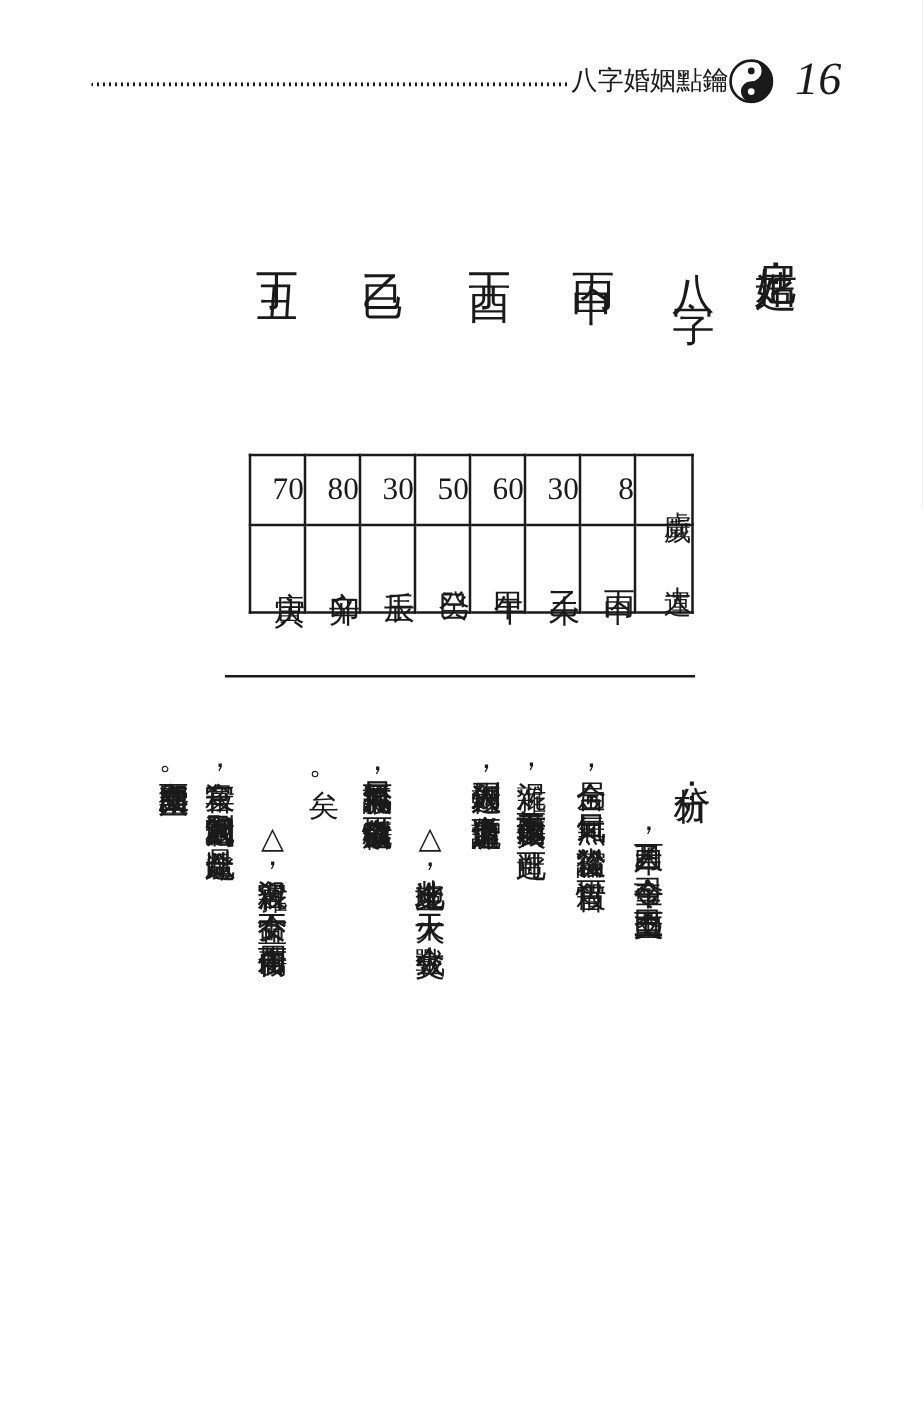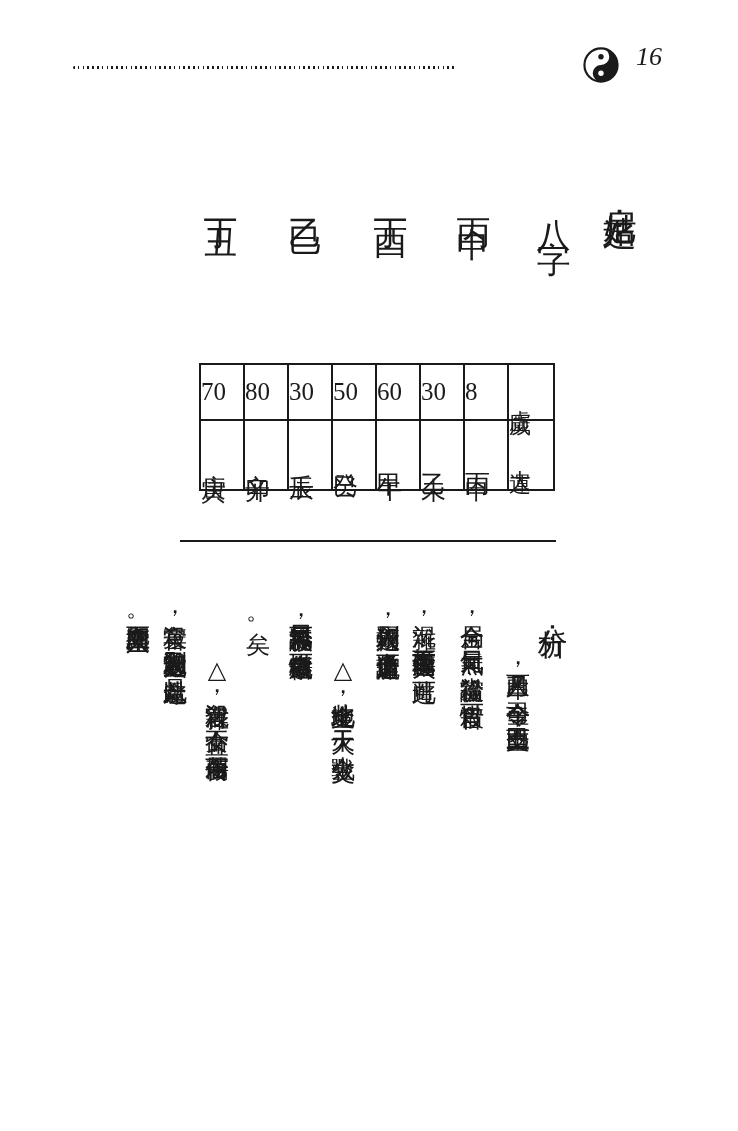--- a/index.html
+++ b/index.html
@@ -43,21 +43,21 @@
     position: absolute;
     left: 583px;
     top: 47px;
     width: 36px;
     height: 36px;
   }
   .page-number {
     position: absolute;
     left: 636px;
     top: 42px;
-    font-size: 26px;
+    font-size: 37px;
     font-style: italic;
   }
 
   
   .vcol {
     position: absolute;
     writing-mode: vertical-rl;
     text-orientation: upright;
     line-height: 1;
     white-space: nowrap;
@@ -74,21 +74,21 @@
   
   .luck-table {
     position: absolute;
     left: 199px;
     top: 363px;
     border-collapse: collapse;
     table-layout: fixed;
   }
   .luck-table td {
     border: 2px solid #1a1a1a;
-    text-align: left;
+    text-align: right;
     vertical-align: middle;
     padding: 0;
     width: 42px;
   }
   .luck-table td.head-col { width: 44px; }
   .luck-table tr.age-row td   { height: 54px; font-size: 25px; }
   .luck-table tr.pillar-row td { height: 68px; }
   .luck-table .vcell {
     display: inline-block;
     writing-mode: vertical-rl;
@@ -129,20 +129,21 @@
   .acol-7  { left: 205px; top: 656px; }
   .acol-8  { left: 163px; top: 606px; }
   .acol-9  { left: 126px; top: 606px; }
 </style>
 </head>
 <body>
 
 <div class="page">
 
   <div class="dotted-leader"></div>
+  <div class="book-title">八字婚姻點鑰</div>
   <svg class="yinyang" viewBox="0 0 100 100">
     <circle cx="50" cy="50" r="46" fill="#ffffff" stroke="#1a1a1a" stroke-width="6"></circle>
     <path d="M50 4 A46 46 0 1 1 50 96 A23 23 0 0 1 50 50 A23 23 0 1 0 50 4 Z" fill="#1a1a1a"></path>
     <circle cx="50" cy="27" r="7.5" fill="#1a1a1a"></circle>
     <circle cx="50" cy="73" r="7.5" fill="#ffffff"></circle>
   </svg>
   <div class="page-number">16</div>
 
   <div class="vcol natal-subject">尼姑造：</div>
   <div class="vcol natal-label">八字</div>

